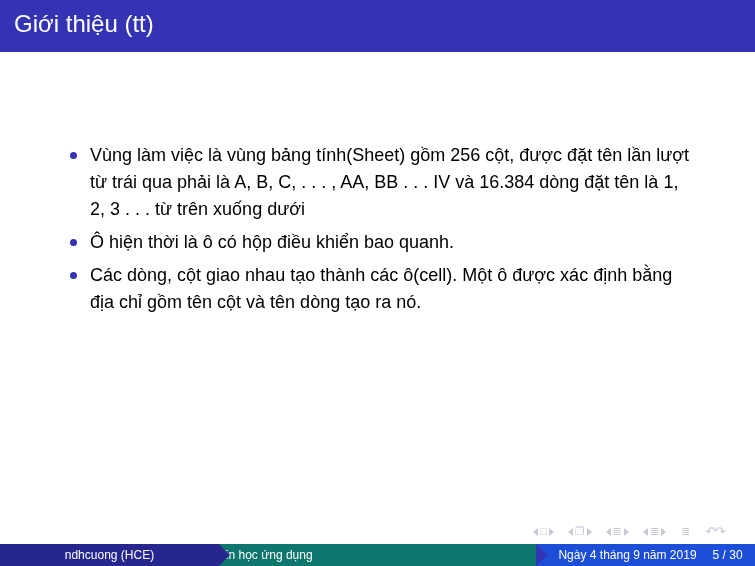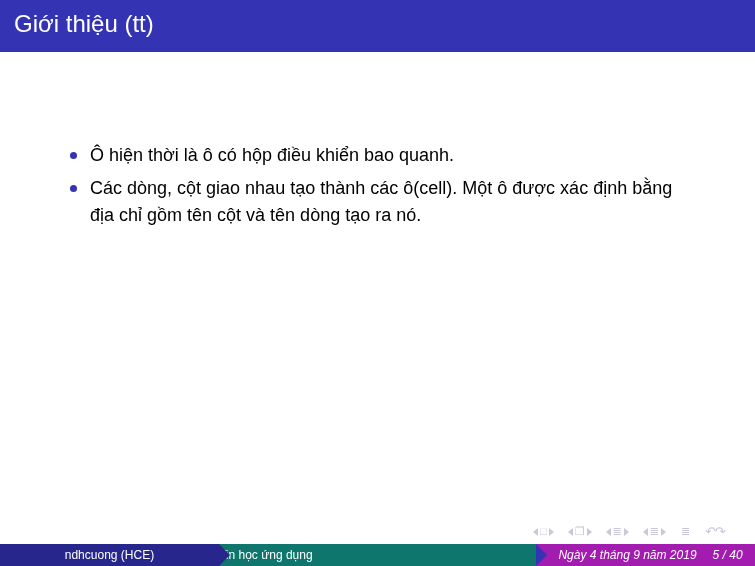--- a/index.html
+++ b/index.html
@@ -107,39 +107,41 @@
       content: "";
       position: absolute;
       right: -11px; top: 0;
       width: 0; height: 0;
       border-top: 11px solid transparent;
       border-bottom: 11px solid transparent;
       border-left: 11px solid #3333b3;
       z-index: 2;
     }
     .footer-right {
-      background: #a21caf;
+      background: #1d4ed8;
       flex: 0 0 29%;
       display: flex;
       align-items: center;
       justify-content: center;
       gap: 16px;
       padding-left: 10px;
-      font-style: italic;
     }
   </style>
 </head>
 <body>
 
 <div class="header">
   <span>Giới thiệu (tt)</span>
 </div>
 
 <div class="body-area">
   <ul class="bullet-list">
+    <li class="bullet-item">
+      <span>Vùng làm việc là vùng bảng tính(Sheet) gồm 256 cột, được đặt tên lần lượt từ trái qua phải là A, B, C, . . . , AA, BB . . . IV và 16.384 dòng đặt tên là 1, 2, 3 . . . từ trên xuống dưới</span>
+    </li>
     <li class="bullet-item">
       <span>Ô hiện thời là ô có hộp điều khiển bao quanh.</span>
     </li>
     <li class="bullet-item">
       <span>Các dòng, cột giao nhau tạo thành các ô(cell). Một ô được xác định bằng địa chỉ gồm tên cột và tên dòng tạo ra nó.</span>
     </li>
   </ul>
 </div>
 
 <div class="nav-icons">
@@ -171,15 +173,15 @@
 
 <div class="footer">
   <div class="footer-left">
     <span>ndhcuong (HCE)</span>
   </div>
   <div class="footer-mid">
     <span>Tin học ứng dụng</span>
   </div>
   <div class="footer-right">
     <span>Ngày 4 tháng 9 năm 2019</span>
-    <span>5 / 40</span>
+    <span>5 / 30</span>
   </div>
 </div>
 
 </body></html>

